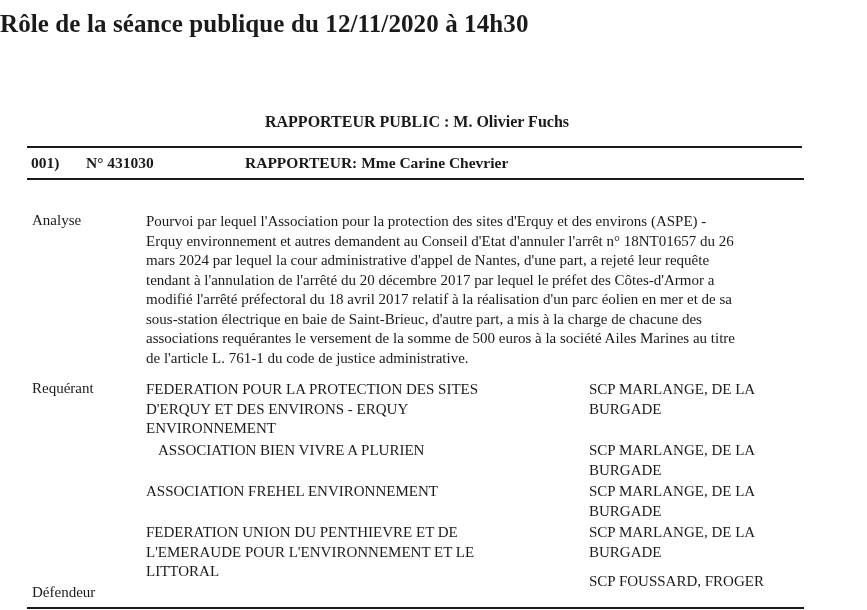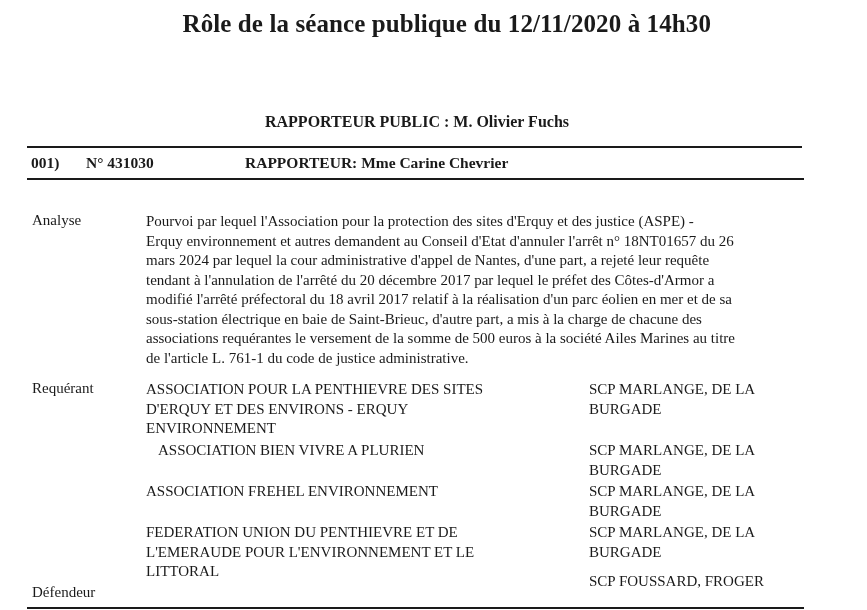--- a/index.html
+++ b/index.html
@@ -3,21 +3,21 @@
   <meta charset="utf-8">
   <style>
     html, body { margin: 0; padding: 0; background: #ffffff; }
     body {
       width: 867px; height: 610px; position: relative; overflow: hidden;
       font-family: "Liberation Serif", "DejaVu Serif", serif;
       color: #1a1a1a;
     }
     .title {
       position: absolute; left: 0; top: 10px; width: 711px;
-      text-align: right; font-weight: bold; font-size: 25px; letter-spacing: 0.1px;
+      text-align: left; font-weight: bold; font-size: 25px; letter-spacing: 0.1px;
     }
     .rapporteur-public {
       position: absolute; left: 0; top: 113px; width: 834px;
       text-align: center; font-weight: bold; font-size: 16px;
     }
     .hline { position: absolute; height: 1.5px; background: #1a1a1a; left: 27px; }
     .l1 { top: 146px; width: 775px; }
     .l2 { top: 178px; width: 777px; }
     .l3 { top: 607px; width: 777px; }
     .case-row { position: absolute; top: 154px; left: 0; font-weight: bold; font-size: 15.5px; }
@@ -44,34 +44,34 @@
 <div class="hline l1"></div>
 <div class="case-row">
   <span class="case-idx">001)</span>
   <span class="case-num">N° 431030</span>
   <span class="case-rap">RAPPORTEUR: Mme Carine Chevrier</span>
 </div>
 <div class="hline l2"></div>
 
 <div class="label" style="top:212px;">Analyse</div>
 <div class="analyse-text">
-  <span>Pourvoi par lequel l'Association pour la protection des sites d'Erquy et des justice (ASPE) -</span>
+  <span>Pourvoi par lequel l'Association pour la protection des sites d'Erquy et des environs (ASPE) -</span>
   <span>Erquy environnement et autres demandent au Conseil d'Etat d'annuler l'arrêt n° 18NT01657 du 26</span>
   <span>mars 2024 par lequel la cour administrative d'appel de Nantes, d'une part, a rejeté leur requête</span>
   <span>tendant à l'annulation de l'arrêté du 20 décembre 2017 par lequel le préfet des Côtes-d'Armor a</span>
   <span>modifié l'arrêté préfectoral du 18 avril 2017 relatif à la réalisation d'un parc éolien en mer et de sa</span>
   <span>sous-station électrique en baie de Saint-Brieuc, d'autre part, a mis à la charge de chacune des</span>
   <span>associations requérantes le versement de la somme de 500 euros à la société Ailes Marines au titre</span>
   <span>de l'article L. 761-1 du code de justice administrative.</span>
 </div>
 
 <div class="label" style="top:380px;">Requérant</div>
 
 <div class="party" style="top:380px;">
-  <span>ASSOCIATION POUR LA PENTHIEVRE DES SITES</span>
+  <span>FEDERATION POUR LA PROTECTION DES SITES</span>
   <span>D'ERQUY ET DES ENVIRONS - ERQUY</span>
   <span>ENVIRONNEMENT</span>
 </div>
 <div class="lawyer" style="top:380px;">
   <span>SCP MARLANGE, DE LA</span>
   <span>BURGADE</span>
 </div>
 
 <div class="party" style="top:441px;margin-left:12px;">
   <span>ASSOCIATION BIEN VIVRE A PLURIEN</span>

